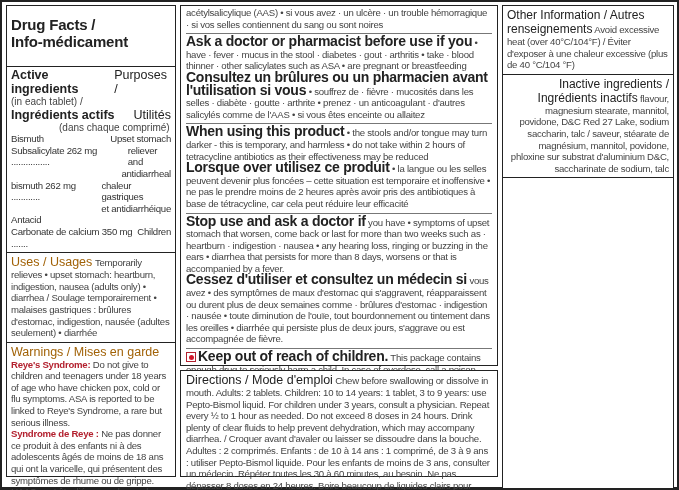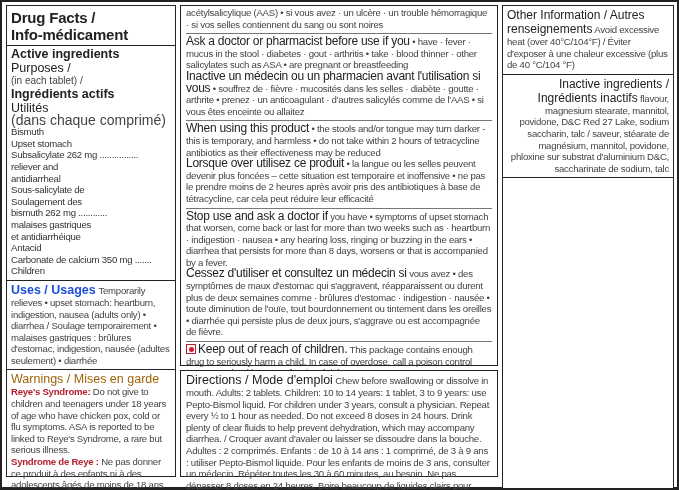--- a/index.html
+++ b/index.html
@@ -4,86 +4,82 @@
 <style>
   * { box-sizing: border-box; margin: 0; padding: 0; }
   html, body { width: 679px; height: 490px; background: #fff; overflow: hidden; }
   body { font-family: "Liberation Sans", sans-serif; color: #333; font-size: 9.6px; line-height: 11.6px; position: relative; }
   .frame { position: absolute; left: 0; top: 0; width: 679px; height: 490px; border: 2px solid #222; border-bottom-width: 3px; }
   .col { position: absolute; border: 1.5px solid #222; background: #fff; }
   .box { border-bottom: 1.5px solid #222; padding: 2px 4px 3px 4px; }
   .box:last-child { border-bottom: none; }
   .h-big { font-size: 15px; line-height: 17px; font-weight: bold; color: #222; letter-spacing: -0.2px; font-stretch: condensed; }
   .h-sec { font-size: 12.5px; line-height: 14px; font-weight: bold; color: #222; }
-  .h-inline { font-weight: normal; color: #222; font-size: 12px; }
+  .h-inline { font-weight: bold; color: #222; font-size: 14px; }
   .red { color: #b3212f; font-weight: bold; }
   .hr { border-top: 1px solid #777; margin: 3px 0 2px 0; }
-  .row { display: flex; justify-content: space-between; flex-direction: column; }
+  .row { display: flex; justify-content: space-between; }
   .t { color: #444; }
   .cond { letter-spacing: -0.25px; }
   .warn-icon { display: inline-block; width: 10px; height: 10px; border: 1px solid #b3212f; background: #fff; vertical-align: -1px; margin-right: 2px; position: relative; }
   .warn-icon::after { content: ""; position: absolute; left: 1.5px; top: 1.5px; width: 5px; height: 5px; border-radius: 50%; background: #d0192c; }
 </style>
 </head>
 <body>
 
 <div class="frame"></div>
 
 <div class="col" style="left:6px; top:5px; width:170px; height:472px;">
-  <div class="box" style="padding:3px 4px 2px 4px;">
+  <div class="box" style="padding:3px 4px 16px 4px;margin-top:7px;">
     <div class="h-big">Drug Facts /</div>
     <div class="h-big">Info-médicament</div>
   </div>
   <div class="box" style="padding-top:1px;">
     <div class="row">
       <span class="h-sec">Active ingredients</span>
       <span class="h-sec" style="font-weight:normal;">Purposes /</span>
     </div>
     <div class="t" style="font-size:10px;">(in each tablet) /</div>
     <div class="row">
       <span class="h-sec">Ingrédients actifs</span>
       <span class="h-sec" style="font-weight:normal;">Utilités</span>
     </div>
-    <div class="t" style="font-size:14px;">(dans chaque comprimé)</div>
+    <div class="t" style="font-size:10px;margin-left:48px;">(dans chaque comprimé)</div>
     <div class="cond">
       <div class="row">
           <span>Bismuth</span>
           <span>Upset stomach</span>
         </div>
       <div class="row">
           <span>Subsalicylate 262 mg ................</span>
           <span>reliever and</span>
         </div>
       <div class="row">
           <span></span>
           <span>antidiarrheal</span>
         </div>
       <div class="row">
-          <span>Sous-salicylate de</span>
-          <span>Soulagement des</span>
-        </div>
-      <div class="row">
           <span>bismuth 262 mg ............</span>
-          <span>malaises gastriques</span>
+          <span>chaleur gastriques</span>
         </div>
       <div class="row">
           <span></span>
           <span>et antidiarrhéique</span>
         </div>
       <div class="row">
           <span>Antacid</span>
         </div>
       <div class="row">
           <span>Carbonate de calcium 350 mg .......</span>
           <span>Children</span>
         </div>
     </div>
   </div>
   <div class="box">
-    <span class="h-sec" style="font-weight:bold; color:#1d4ed8;">Uses / Usages</span>
+    <span class="h-sec" style="font-weight:normal; color:#a16207;">Uses / Usages</span>
     <span class="t cond">Temporarily relieves • upset stomach: heartburn, indigestion, nausea (adults only) • diarrhea / Soulage temporairement • malaises gastriques : brûlures d'estomac, indigestion, nausée (adultes seulement) • diarrhée</span>
   </div>
   <div class="box" style="border-bottom:none;">
     <div class="h-sec" style="font-weight:normal; color:#a16207;">Warnings / Mises en garde</div>
     <div class="cond">
       <span class="red">Reye's Syndrome:</span><span class="t"> Do not give to children and teenagers under 18 years of age who have chicken pox, cold or flu symptoms. ASA is reported to be linked to Reye's Syndrome, a rare but serious illness.</span>
     </div>
     <div class="cond">
       <span class="red">Syndrome de Reye :</span><span class="t"> Ne pas donner ce produit à des enfants ni à des adolescents âgés de moins de 18 ans qui ont la varicelle, qui présentent des symptômes de rhume ou de grippe. L'AAS peut être lié au syndrome de Reye, une maladie rare, mais grave.</span>
     </div>
@@ -91,21 +87,21 @@
   </div>
 </div>
 
 <div class="col" style="left:180px; top:5px; width:318px; height:361px; padding:1px 5px 2px 5px;">
   <div class="t cond">acétylsalicylique (AAS)  • si vous avez  · un ulcère  · un trouble hémorragique · si vos selles contiennent du sang ou sont noires</div>
   <div class="hr"></div>
   <div class="cond">
     <span class="h-inline">Ask a doctor or pharmacist before use if you</span><span class="t">  • have  · fever  · mucus in the stool  · diabetes  · gout  · arthritis  • take  · blood thinner  · other salicylates such as ASA  • are pregnant or breastfeeding</span>
   </div>
   <div class="cond">
-    <span class="h-inline">Inactive un médecin ou un pharmacien avant l'utilisation si vous</span><span class="t">  • souffrez de · fièvre  · mucosités dans les selles  · diabète  · goutte  · arthrite  • prenez  · un anticoagulant  · d'autres salicylés comme de l'AAS  • si vous êtes enceinte ou allaitez</span>
+    <span class="h-inline">Consultez un brûlures ou un pharmacien avant l'utilisation si vous</span><span class="t">  • souffrez de · fièvre  · mucosités dans les selles  · diabète  · goutte  · arthrite  • prenez  · un anticoagulant  · d'autres salicylés comme de l'AAS  • si vous êtes enceinte ou allaitez</span>
   </div>
   <div class="hr"></div>
   <div class="cond">
     <span class="h-inline">When using this product</span><span class="t">  • the stools and/or tongue may turn darker - this is temporary, and harmless  • do not take within 2 hours of tetracycline antibiotics as their effectiveness may be reduced</span>
   </div>
   <div class="cond">
     <span class="h-inline">Lorsque over utilisez ce produit</span><span class="t">  • la langue ou les selles peuvent devenir plus foncées – cette situation est temporaire et inoffensive  • ne pas le prendre moins de 2 heures après avoir pris des antibiotiques à base de tétracycline, car cela peut réduire leur efficacité</span>
   </div>
   <div class="hr"></div>
   <div class="cond">

